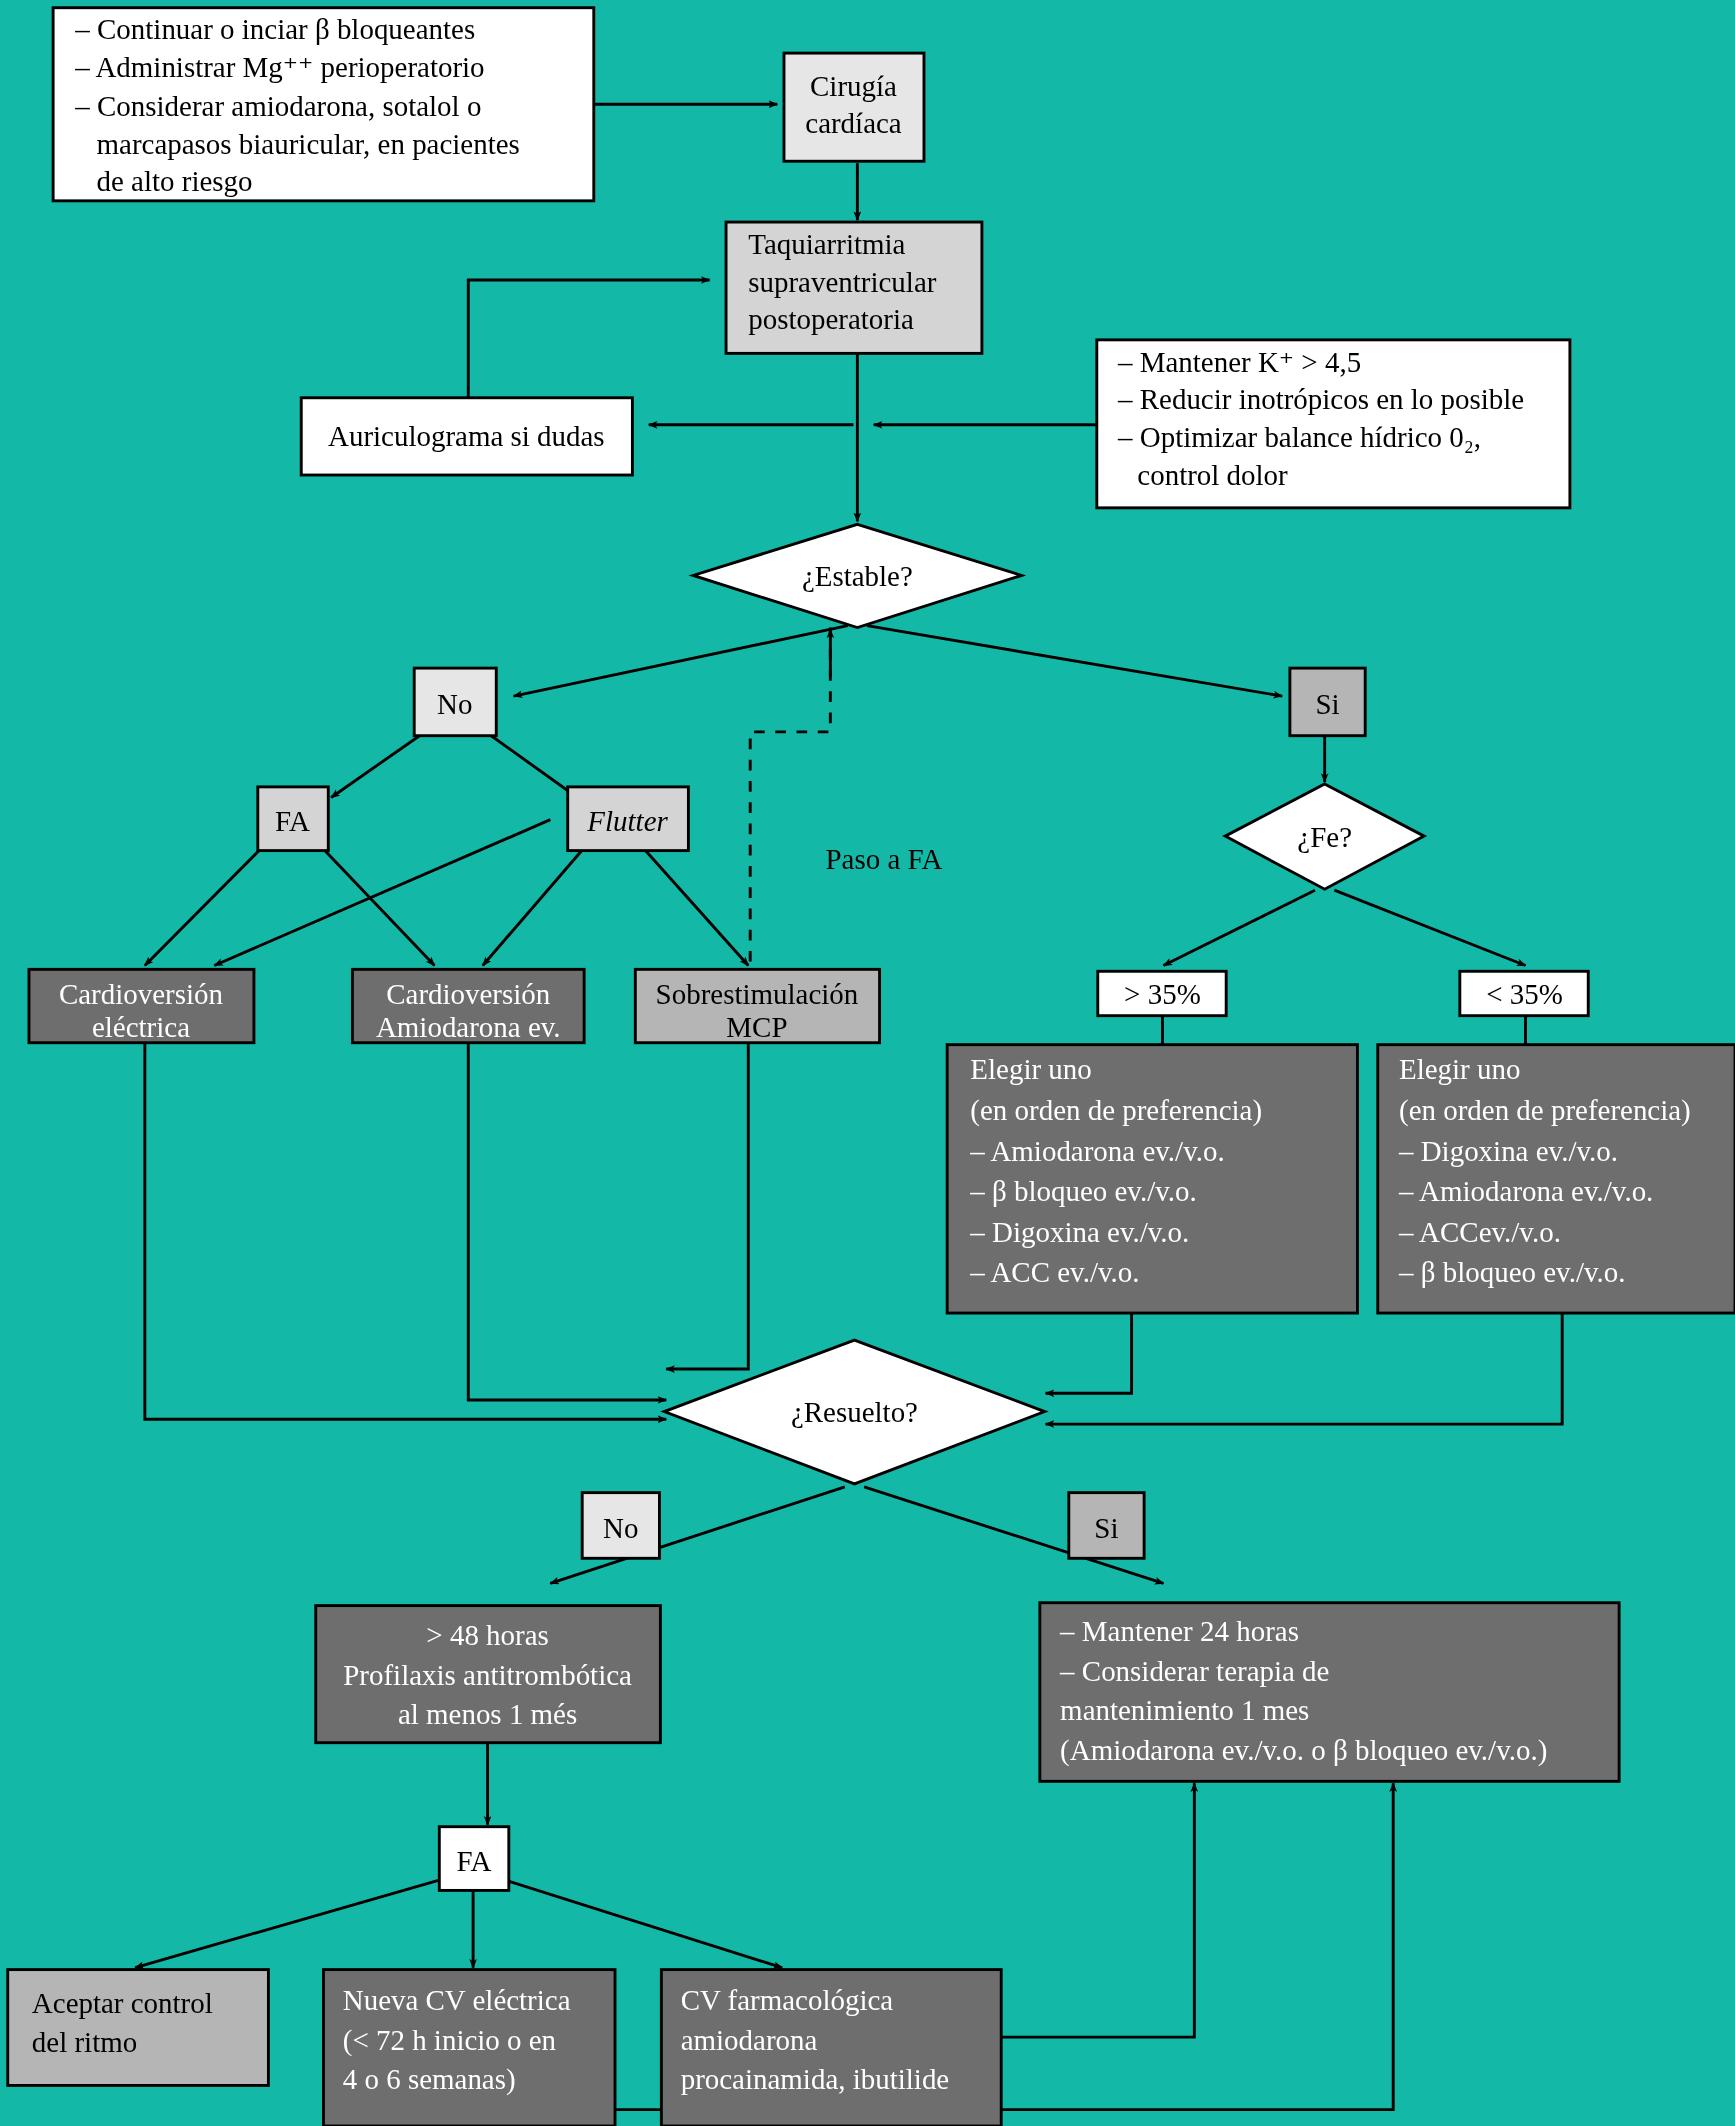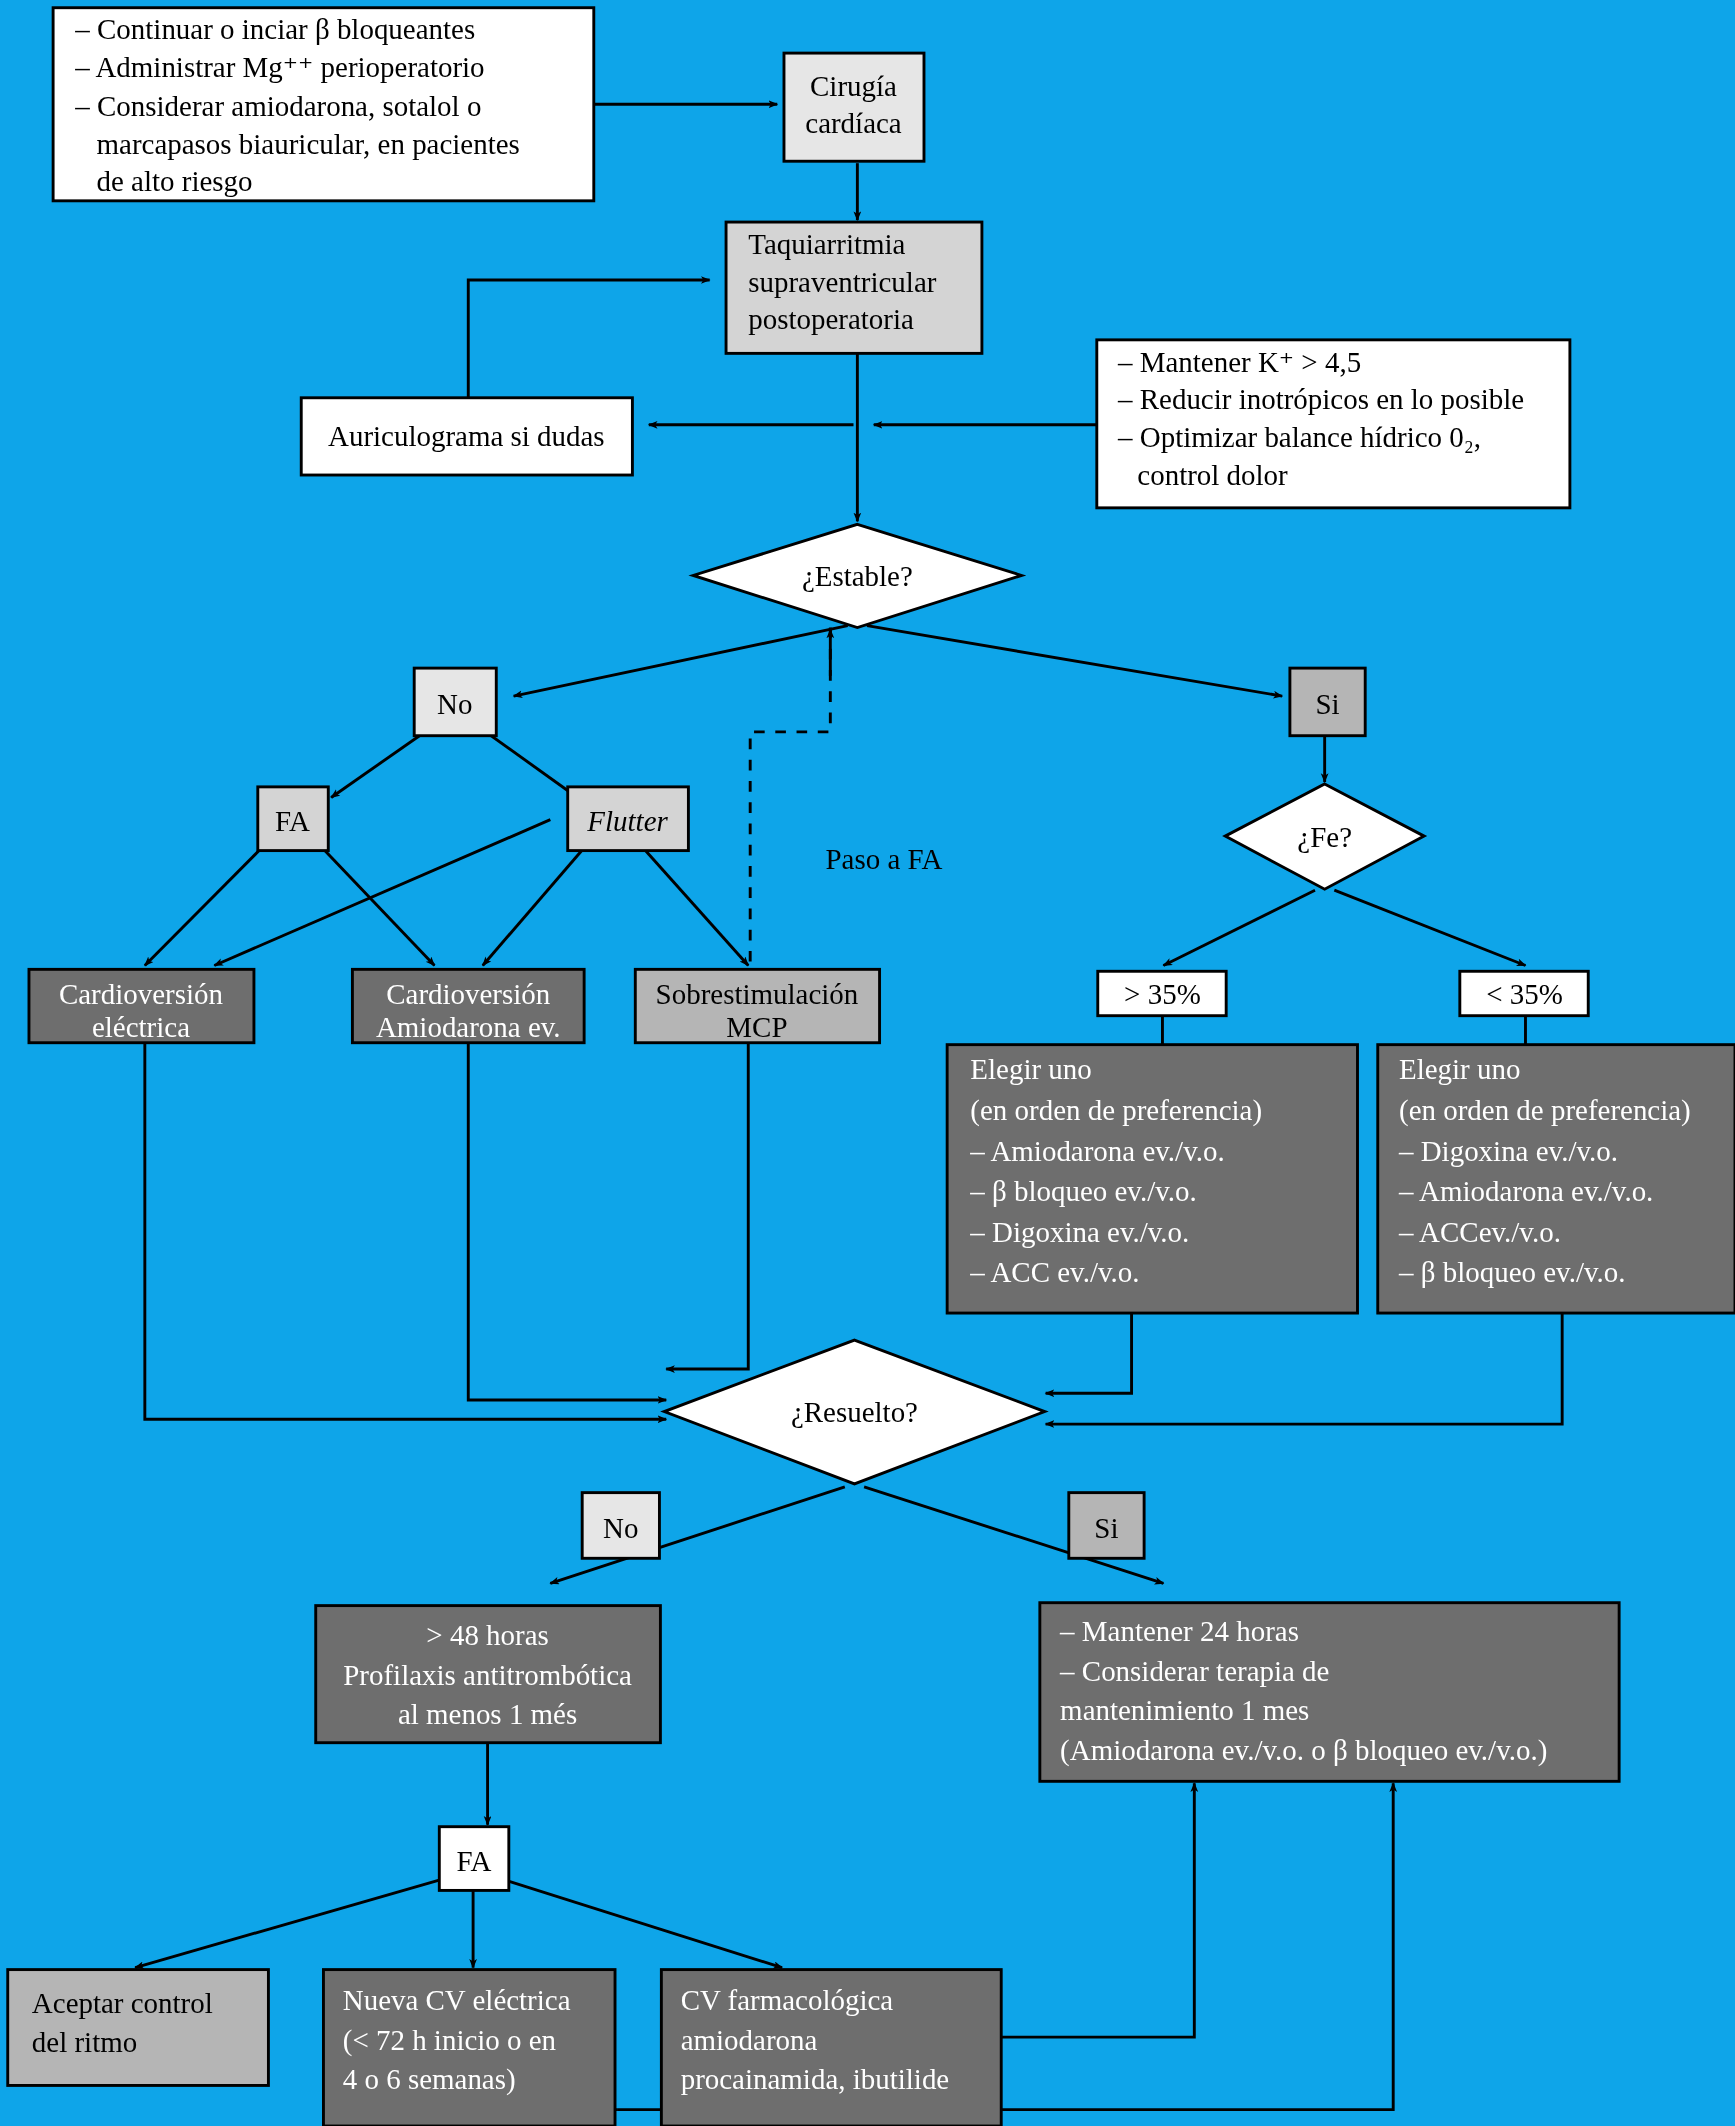--- a/index.html
+++ b/index.html
@@ -7,21 +7,21 @@
     padding: 0;
     background: #ffffff;
   }
   body {
     font-family: "Liberation Serif", "DejaVu Serif", serif;
   }
   #flow-root {
     position: relative;
     width: 1735px;
     height: 2126px;
-    background: #0ea5e9;
+    background: #14b8a6;
     overflow: hidden;
   }
   svg.flow-canvas {
     position: absolute;
     top: 0; left: 0;
     width: 1735px;
     height: 2126px;
   }
   .node-text {
     font-family: "Liberation Serif", "DejaVu Serif", serif;

